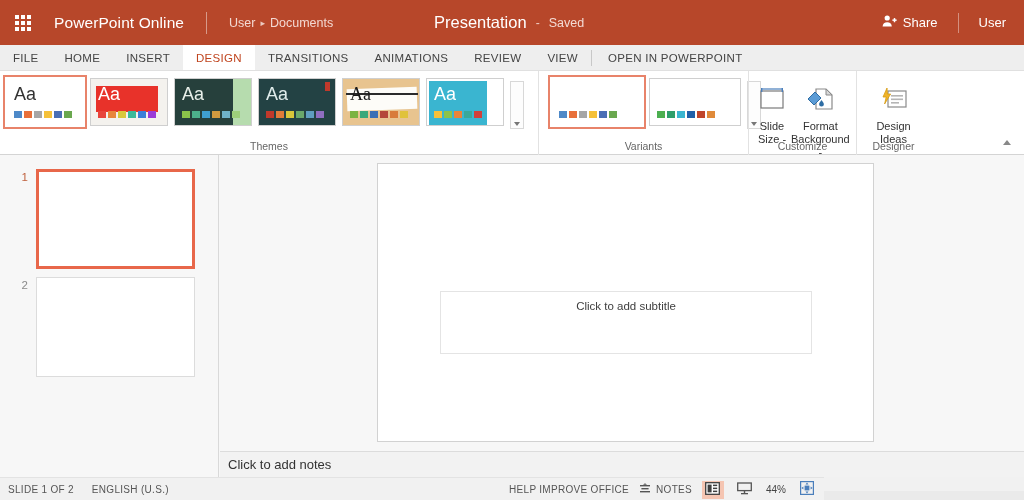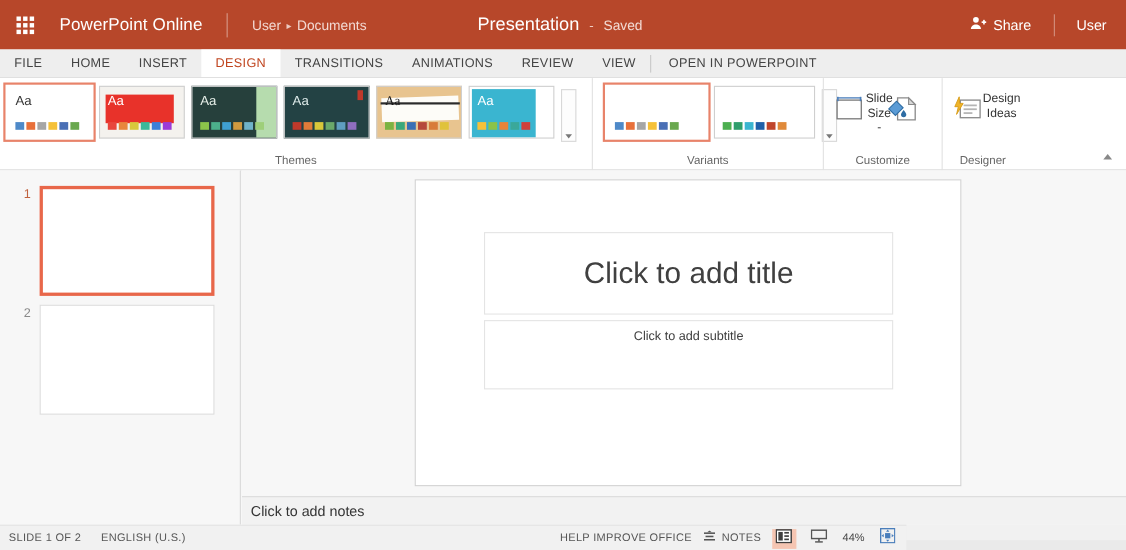--- a/index.html
+++ b/index.html
@@ -115,41 +115,41 @@
   .gallery { display: flex; align-items: flex-start; gap: 6px; padding: 3px 4px 0 6px; }
   .thumb {
     width: 78px; height: 48px;
     border: 1px solid #cfcfcf; background: #fff;
     position: relative; cursor: pointer; overflow: hidden;
     flex: 0 0 auto;
   }
   .thumb.sel { outline: 2px solid #e8836a; outline-offset: 1px; border-color: #fff; }
   .thumb .aa {
     position: absolute; left: 7px; top: 6px;
-    font-size: 12px; line-height: 1;
+    font-size: 18px; line-height: 1;
   }
   .swatches { position: absolute; left: 7px; bottom: 7px; display: flex; gap: 2px; }
   .swatches i { width: 8px; height: 7px; display: block; }
   .gal-scroll {
     width: 14px; height: 48px; margin-top: 3px;
     border: 1px solid #d8d8d8; background: #fdfdfd;
     display: flex; align-items: flex-end; justify-content: center;
     padding-bottom: 2px; cursor: pointer; flex: 0 0 auto;
   }
   .caret-dn {
     width: 0; height: 0;
     border-left: 3.5px solid transparent; border-right: 3.5px solid transparent;
     border-top: 4px solid #777;
   }
 
   
   .bigbtns { display: flex; align-items: flex-start; padding: 4px 8px 0 8px; gap: 4px; }
   .bigbtn {
     width: 72px; padding-top: 3px;
-    display: flex; flex-direction: row; 
+    display: flex; flex-direction: column; 
     cursor: pointer;
   }
   .bigbtn .glyph { height: 36px; display: flex; align-items: center; justify-content: center; }
   .bigbtn .cap {
     font-size: 11px; color: #333; text-align: center;
     line-height: 13px; margin-top: 2px;
   }
   .ribbon-collapse {
     position: absolute; right: 8px; bottom: 3px;
     width: 18px; height: 18px;
@@ -461,20 +461,21 @@
           </div>
           <div class="bigbtn" style="width:62px;">
             <span class="glyph">
               <svg width="30" height="28" viewBox="0 0 30 28">
                 <path d="M11 3h10l6 6v14H11z" fill="#ffffff" stroke="#8a8a8a" stroke-width="1.2"></path>
                 <path d="M21 3l6 6h-6z" fill="#d8d8d8" stroke="#8a8a8a" stroke-width="1"></path>
                 <path d="M3 13l7-7 6 6-7 7z" fill="#5b9bd5" stroke="#2e6da4" stroke-width="1"></path>
                 <path d="M16.5 14c1.6 2.1 2.4 3.3 2.4 4.2a2.4 2.4 0 11-4.8 0c0-.9.8-2.1 2.4-4.2z" fill="#2e6da4"></path>
               </svg>
             </span>
+            <span class="cap"><span>Format</span><br><span>Background -</span></span>
           </div>
         </div>
         <div class="group-label">Customize</div>
       </div>
 
       <div class="rib-group" style="width:74px;">
         <div class="bigbtns" style="justify-content:center;">
           <div class="bigbtn" style="width:60px;">
             <span class="glyph">
               <svg width="30" height="28" viewBox="0 0 30 28">
@@ -505,23 +506,20 @@
         <span class="slide-thumb sel"></span>
       </div>
       <div class="slide-item" style="left:6px; top:122px;">
         <span class="slide-num">2</span>
         <span class="slide-thumb"></span>
       </div>
     </div>
 
     <div class="canvasarea">
       <div class="slide-canvas">
-        <div class="ph ph-title">
-          <span>Click to add title</span>
-        </div>
         <div class="ph ph-sub">
           <span>Click to add subtitle</span>
         </div>
       </div>
     </div>
 
     <div class="notespane">
       <span>Click to add notes</span>
     </div>
   </div>

